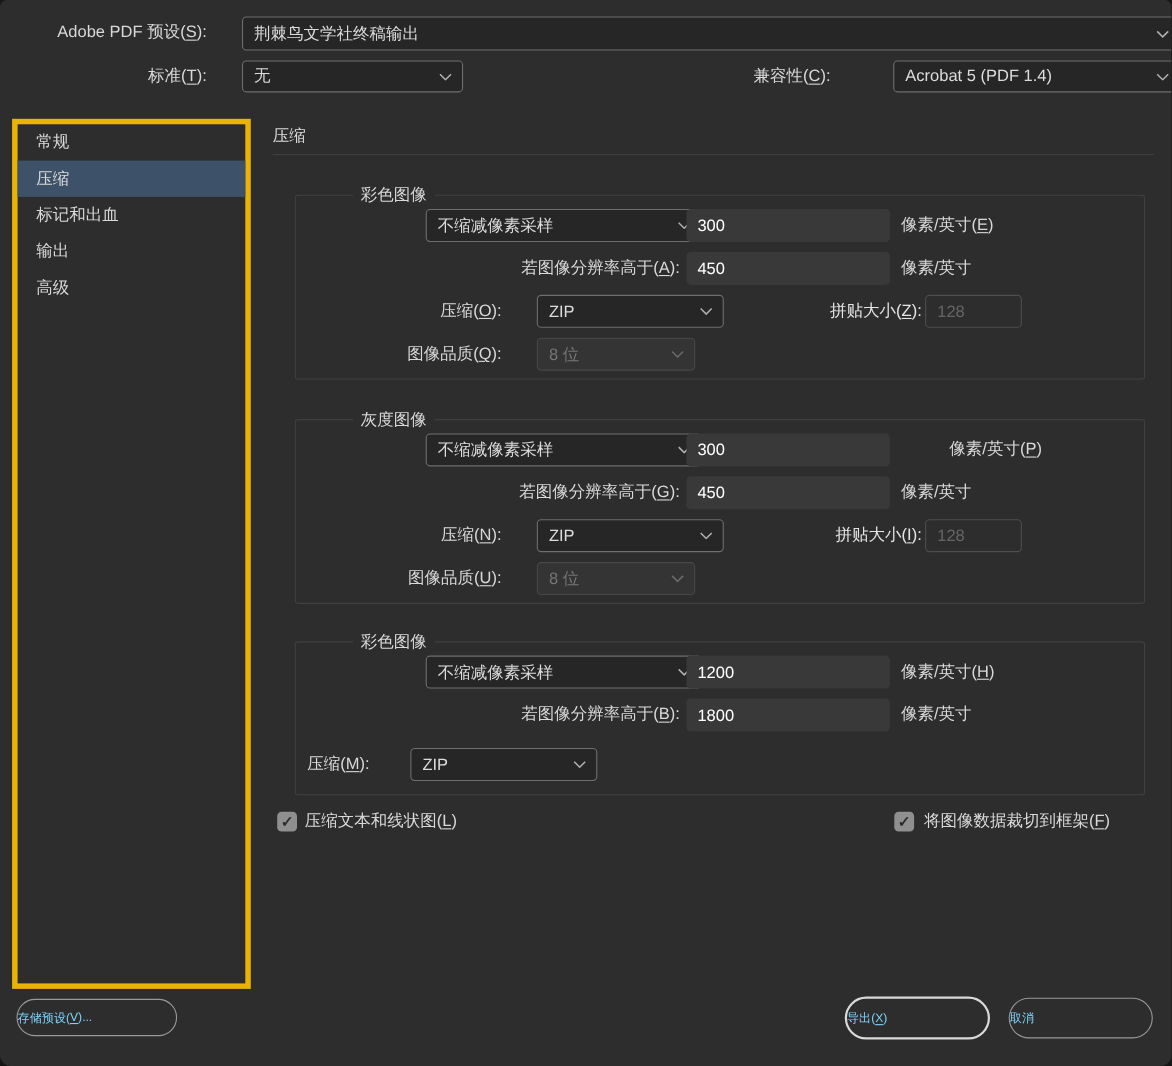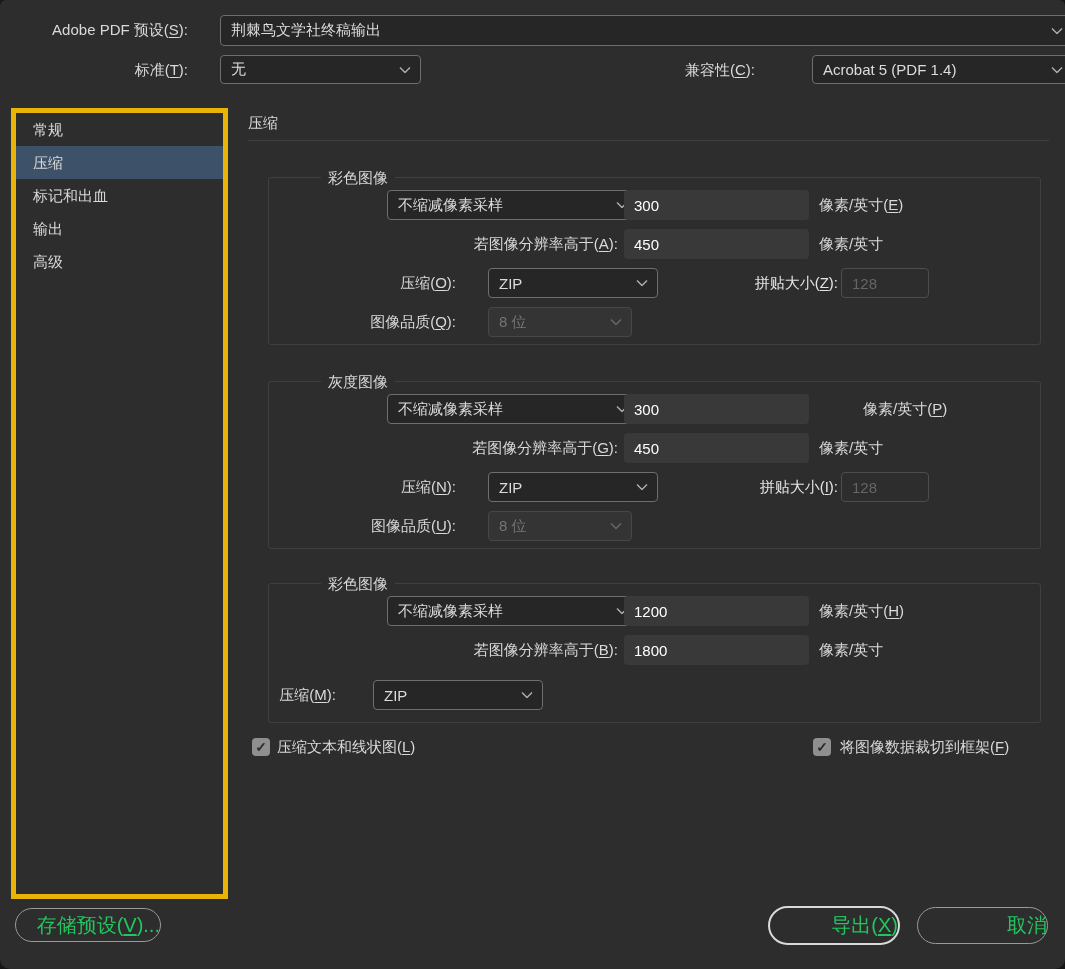--- a/index.html
+++ b/index.html
@@ -45,23 +45,23 @@
 
   
   .cb{
     width:18px;height:18px;background:#8f8f8f;border-radius:4px;
     display:flex;align-items:center;justify-content:center;
     color:#2d2d2d;font-size:14px;font-weight:bold;line-height:18px;
   }
 
   
   .btn{
-    display:flex;align-items:center;justify-content:flex-end;
+    display:flex;align-items:center;justify-content:flex-start;
     background:transparent;border:1px solid #999;border-radius:19px;
-    color:#22c55e;font-size:20px;white-space:nowrap;cursor:default;
+    color:#7dd3fc;font-size:11px;white-space:nowrap;cursor:default;
   }
   .btn.primary{border:2.5px solid #d9d9d9;border-radius:20px;}
 </style>
 </head>
 <body>
 
 <div class="dialog">
 
   <div class="abs lbl r" style="left:10px;top:15px;width:178px;">Adobe PDF 预设(<u>S</u>):</div>
   <div class="abs combo" style="left:196px;top:15px;width:853px;height:31px;">

